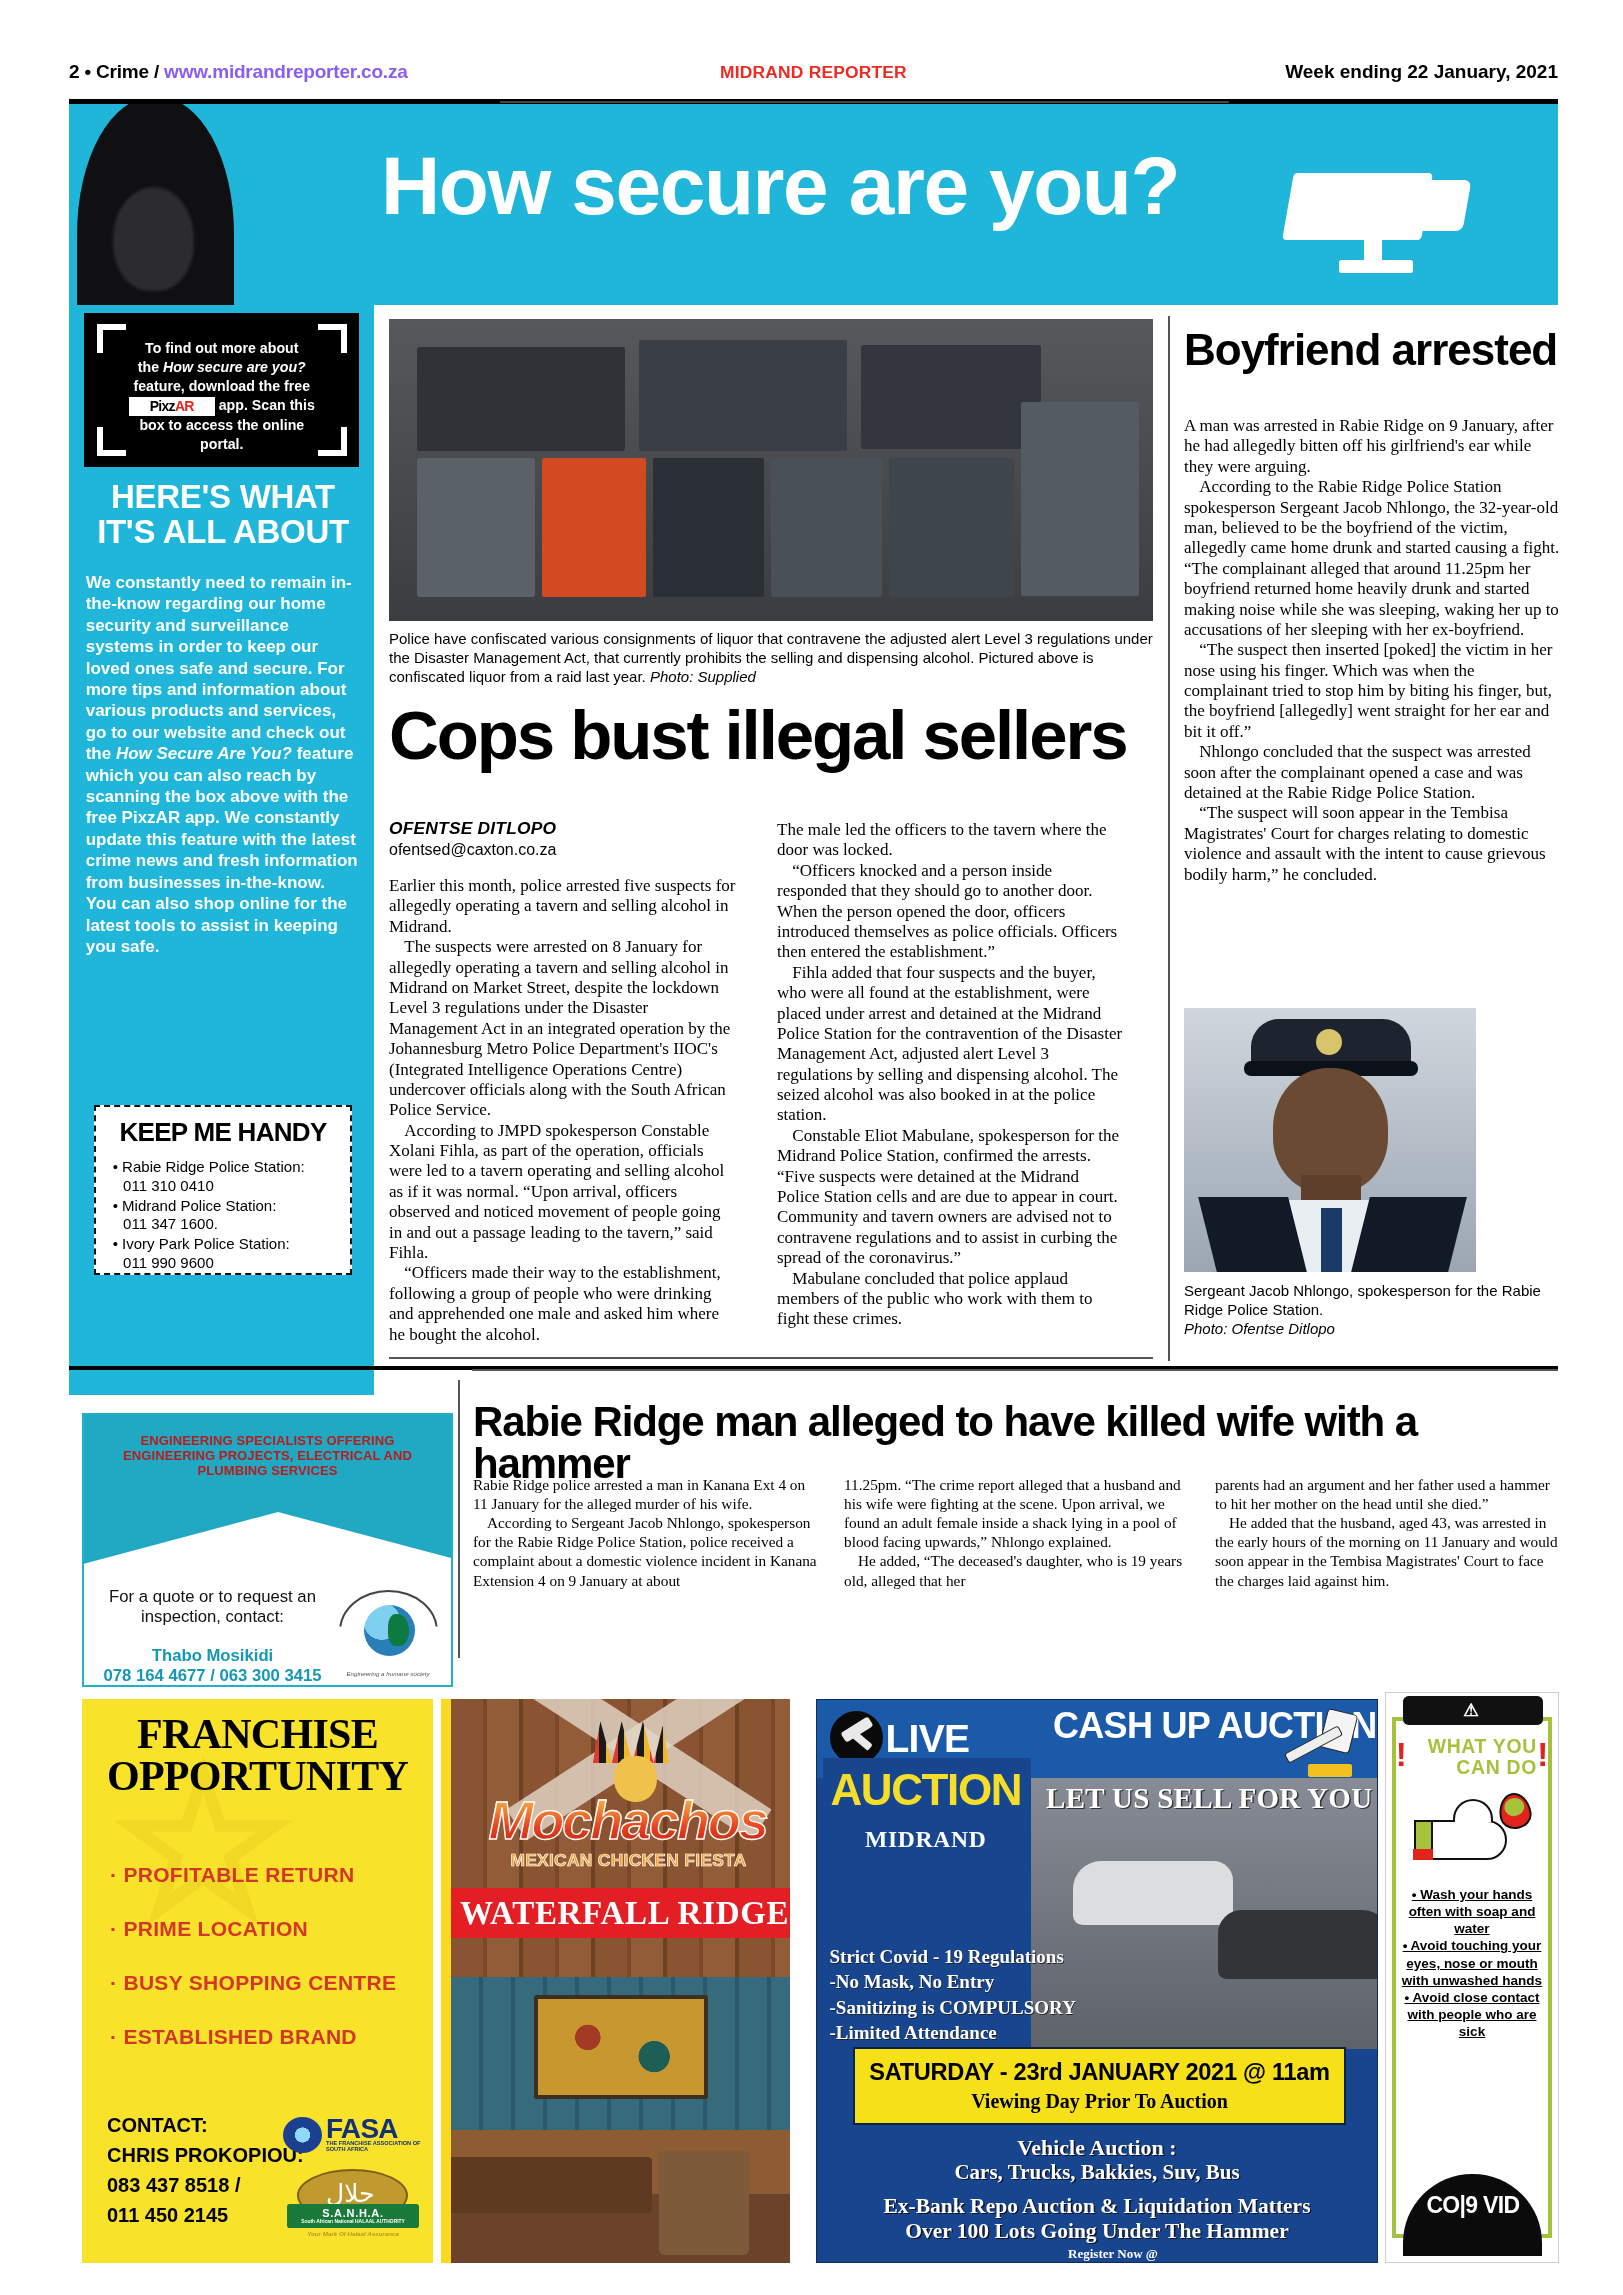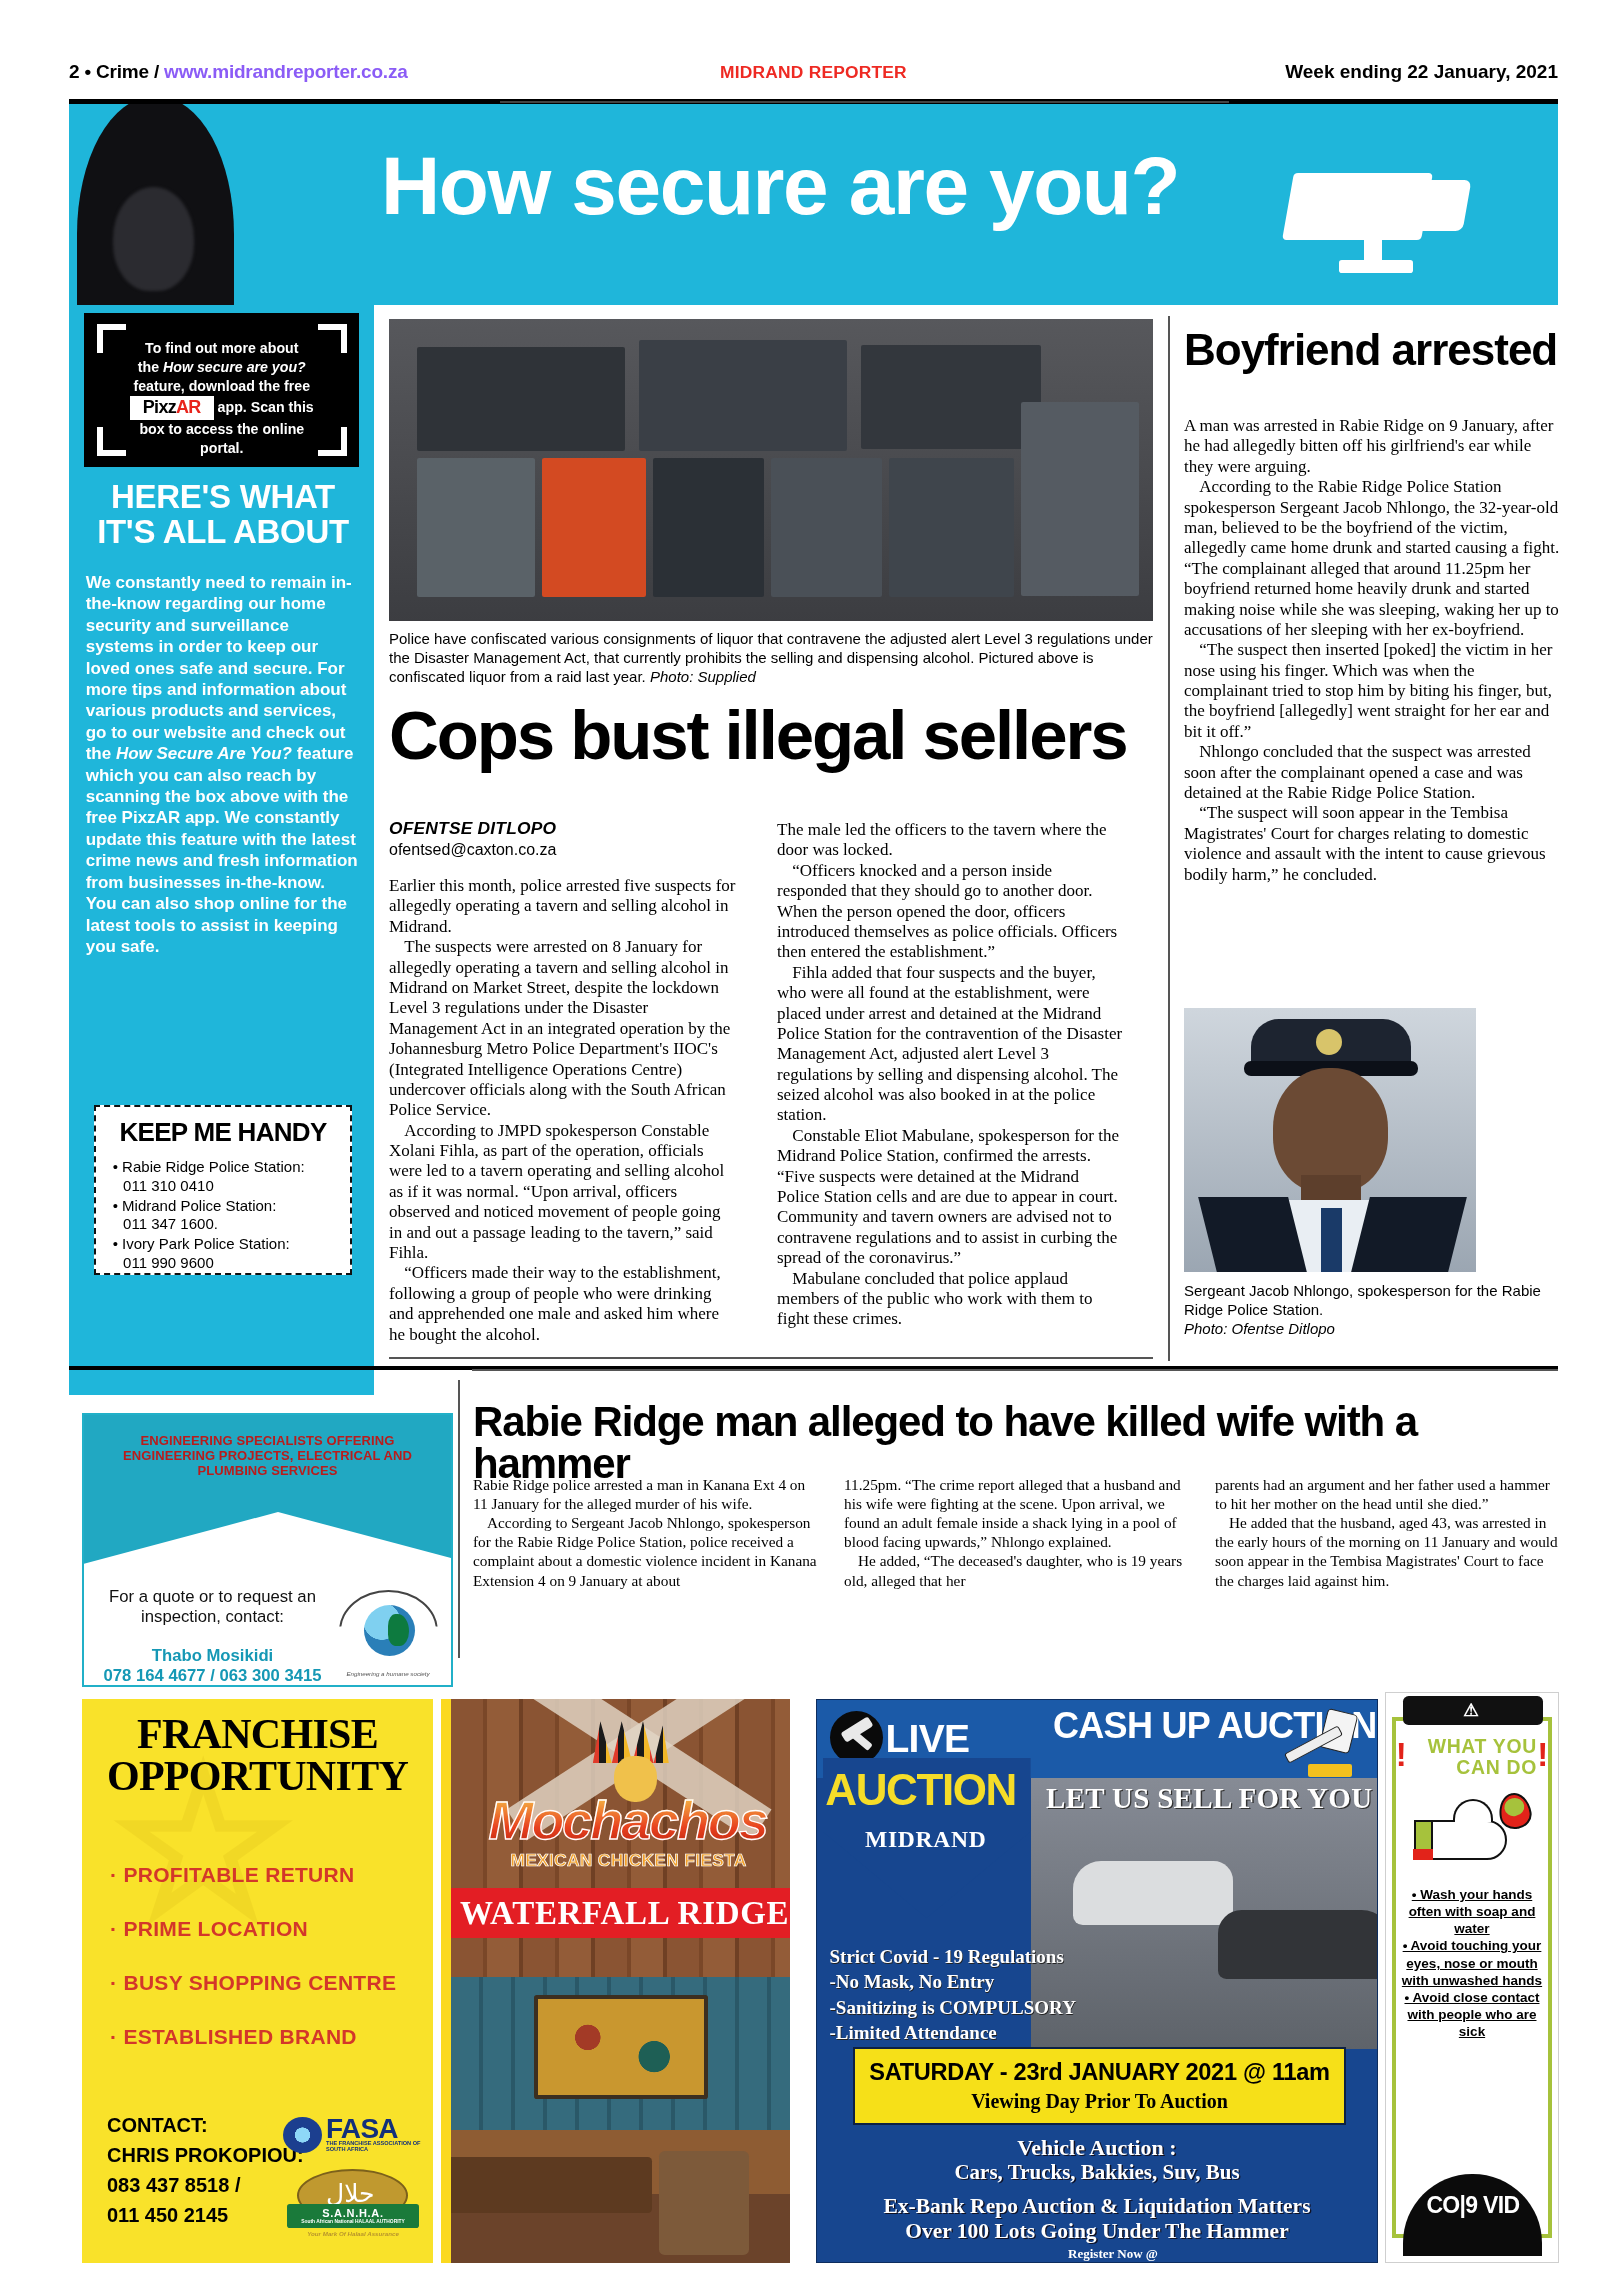--- a/index.html
+++ b/index.html
@@ -57,21 +57,21 @@
   .scanbox .c2 { right:12.5px; top:11px; border-left:none; border-bottom:none; }
   .scanbox .c3 { left:12.5px; bottom:11px; border-right:none; border-top:none; }
   .scanbox .c4 { right:12.5px; bottom:11px; border-left:none; border-top:none; }
   .scan-text {
     position:absolute; left:23.6px; right:23.6px; top:26px;
     color:#fff; font-size:14.2px; font-weight:bold; line-height:1.33; text-align:center;
   }
   .scan-text i { font-style:italic; }
   .pixzar {
     display:inline-block; background:#fff; color:#000; font-weight:bold;
-    font-size:18px; padding:0 13px; letter-spacing:-0.7px; vertical-align:-1.4px;
+    font-size:14px; padding:0 21px; letter-spacing:-0.7px; vertical-align:-1.4px;
     font-family:"Liberation Sans", sans-serif;
   }
   .pixzar .ar { color:#e8241c; }
 
   .sb-head {
     position:absolute; left:14px; right:11px; top:174px;
     color:#fff; font-size:33px; font-weight:bold; line-height:1.07; text-align:center;
     letter-spacing:-0.3px;
   }
   .sb-body {
@@ -234,21 +234,21 @@
 
   .ad-auction { position:absolute; left:816px; top:1699px; width:562px; height:564px; background:#17468f; overflow:hidden; border:1.4px solid #0d2d5e; }
   .auc-topbar { position:absolute; left:0; top:0; width:100%; height:78px; background:#1b5aa8; }
   .auc-live { position:absolute; left:12.5px; top:9.7px; width:201px; height:57px; }
   .auc-circle { position:absolute; left:0; top:1.4px; width:53px; height:53px; background:#0a0a0a; border-radius:50%; }
   .auc-gav { position:absolute; left:11px; top:12.5px; width:32px; height:11px; background:#e9e9e9; border-radius:2.8px; transform:rotate(-32deg); }
   .auc-gav2 { position:absolute; left:19.4px; top:25px; width:23.6px; height:8.3px; background:#e9e9e9; border-radius:2.1px; transform:rotate(40deg); }
   .auc-livetxt { position:absolute; left:56px; top:7px; color:#fff; font-size:39px; font-weight:bold; letter-spacing:-0.7px; }
   .auc-diamond { position:absolute; left:5.6px; top:58px; width:208px; height:160px; background:#17468f;
       clip-path:polygon(0 0, 100% 0, 100% 46%, 50% 100%, 0 46%); }
-  .auc-auction { position:absolute; left:8.3px; top:65px; width:201px; text-align:left; color:#f5dd29; font-size:44px; font-weight:bold; letter-spacing:-1.4px; }
+  .auc-auction { position:absolute; left:8.3px; top:65px; width:201px; text-align:center; color:#f5dd29; font-size:44px; font-weight:bold; letter-spacing:-1.4px; }
   .auc-midrand { position:absolute; left:8.3px; top:126px; width:201px; text-align:center; color:#fff; font-family:"Liberation Serif", serif; font-weight:bold; font-size:23.6px; letter-spacing:0.7px; }
   .auc-cash { position:absolute; left:236px; top:8.3px; color:#fff; font-size:36px; font-weight:bold; line-height:0.98; letter-spacing:-0.7px; }
   .auc-hammer { position:absolute; right:19.4px; top:9.7px; width:76px; height:67px; }
   .auc-h-head { position:absolute; right:4.2px; top:1.4px; width:30.5px; height:40px; background:#f4f4f4; border-radius:4.2px; border:1.4px solid #222; transform:rotate(14deg); }
   .auc-h-handle { position:absolute; left:1.4px; top:29px; width:61px; height:11px; background:#eee; border:1.4px solid #222; border-radius:2.8px; transform:rotate(-28deg); }
   .auc-h-base { position:absolute; right:5.6px; bottom:0; width:44px; height:12.5px; background:#f3c11f; border-radius:2.1px; }
   .auc-photo { position:absolute; left:214px; top:78px; right:0; height:271px;
       background:linear-gradient(#7d8ca8,#566478); filter:saturate(.35); }
   .auc-car1 { position:absolute; left:42px; top:83px; width:160px; height:64px; background:#d8dde4; border-radius:28px 19.4px 9.7px 9.7px; }
   .auc-car2 { position:absolute; left:187px; top:132px; width:174px; height:69px; background:#2e3440; border-radius:23.6px 30.5px 8.3px 8.3px; }

